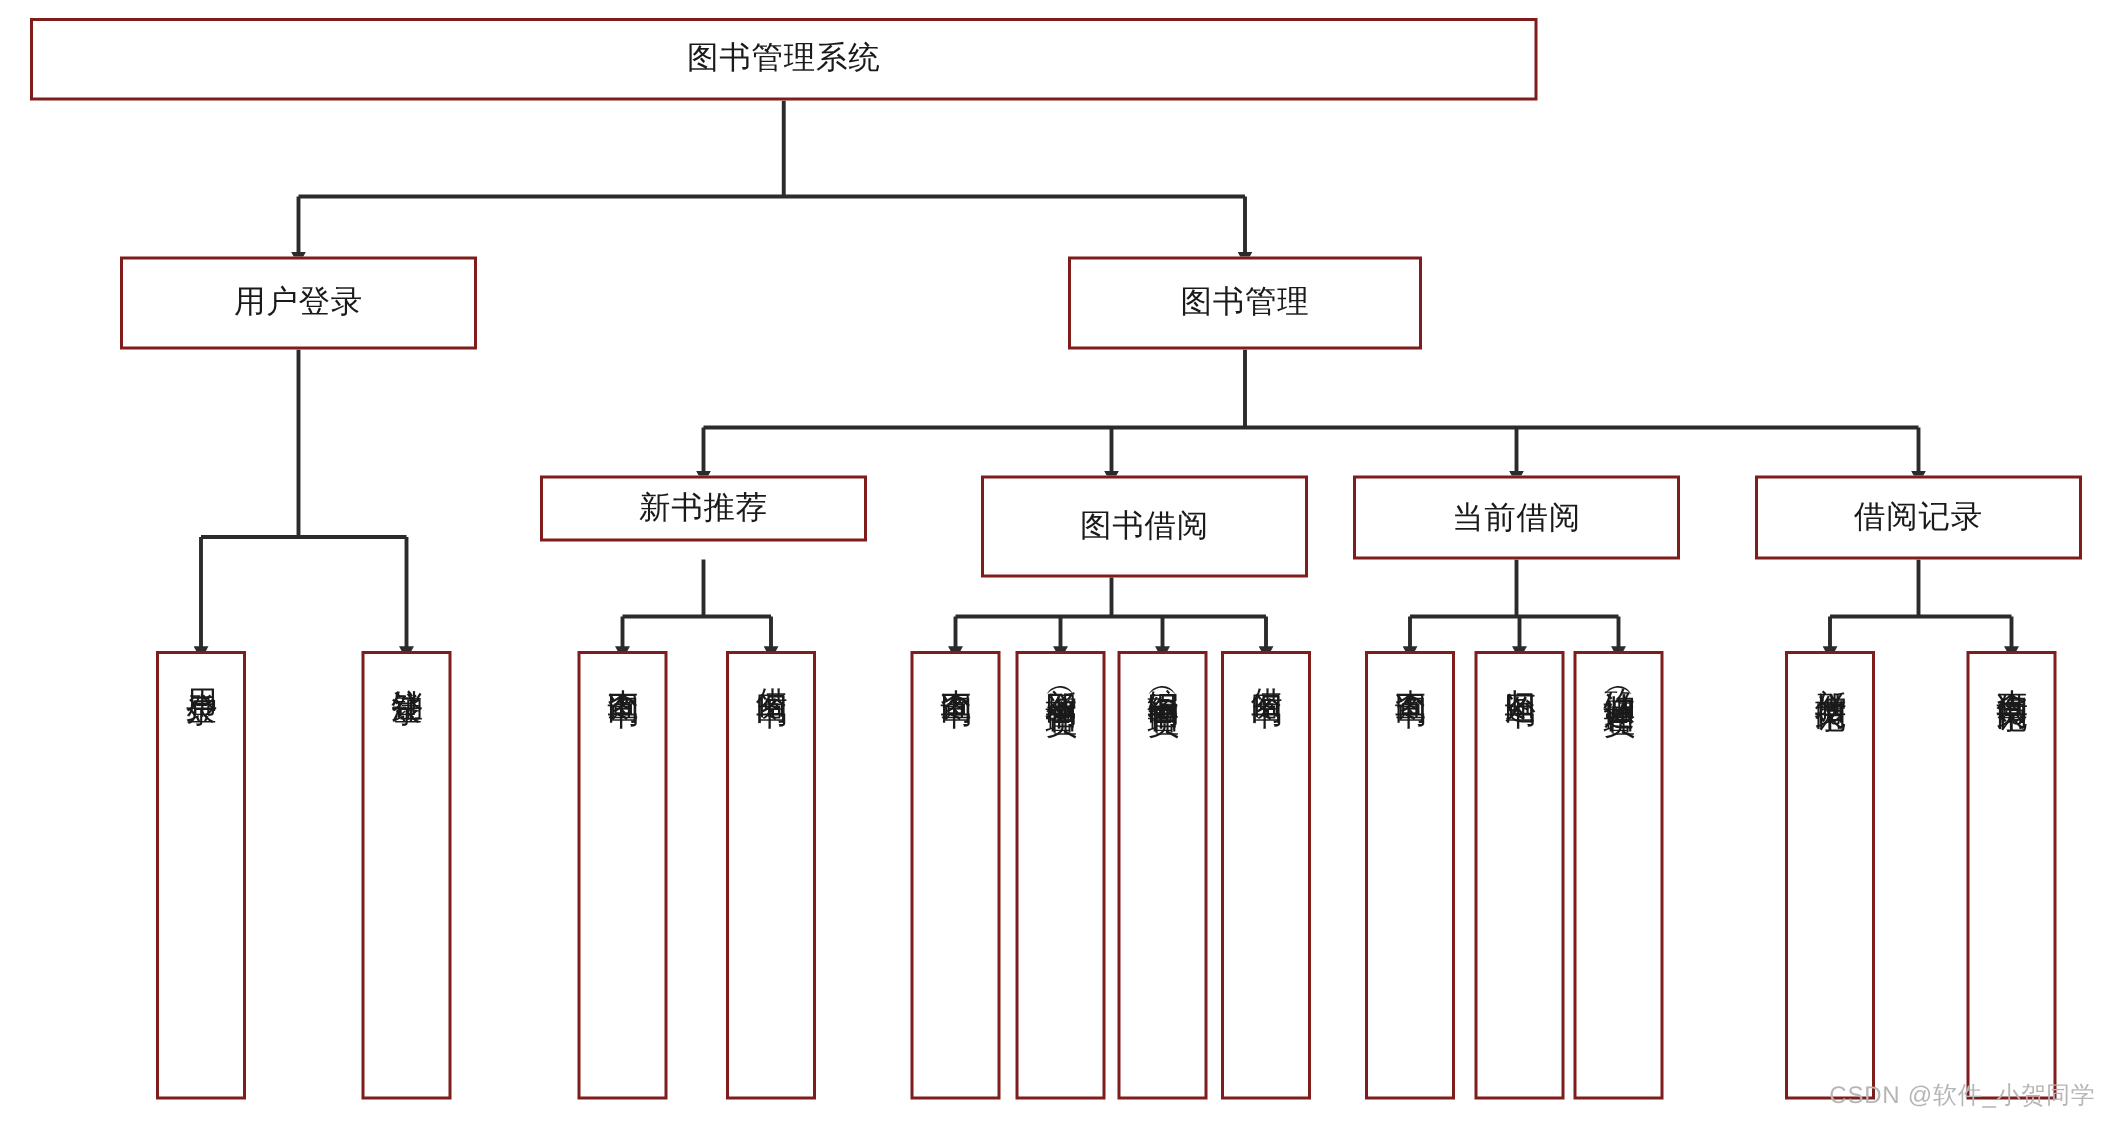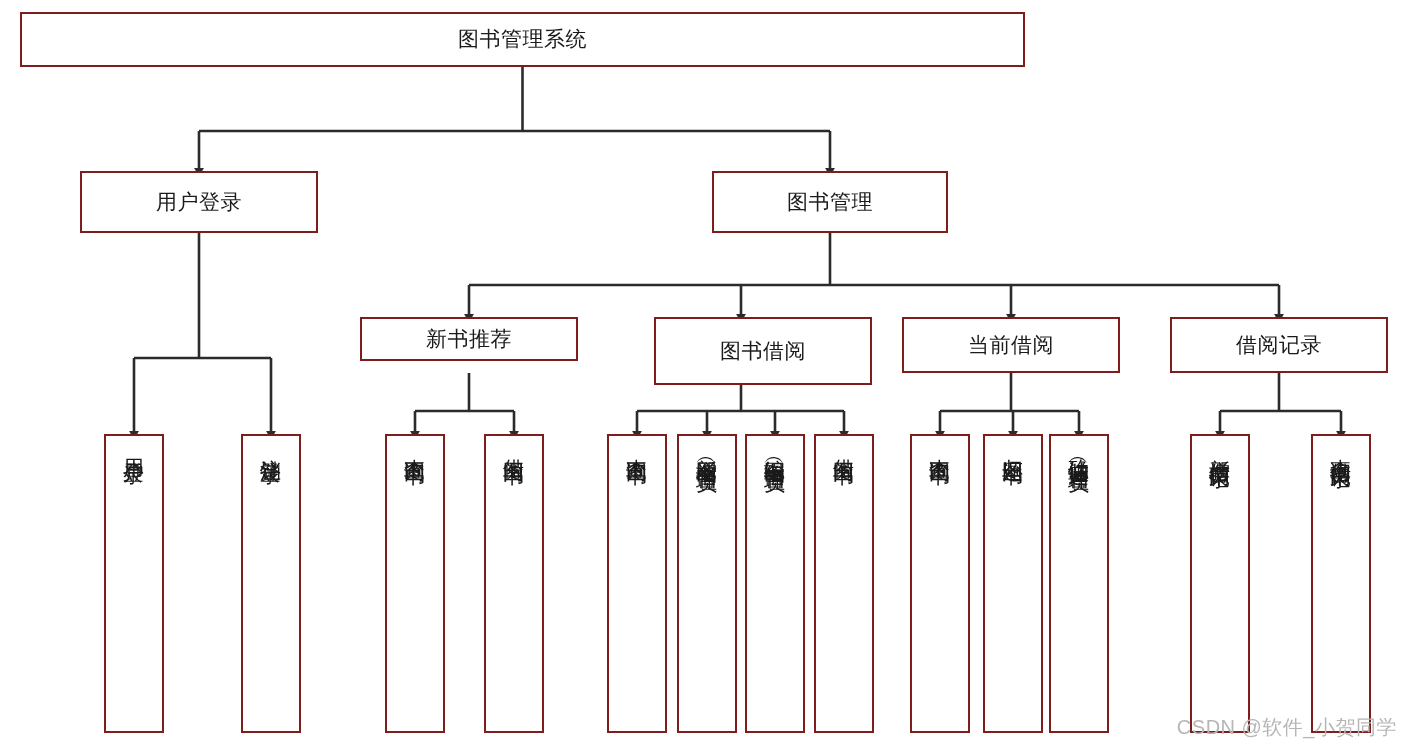--- a/index.html
+++ b/index.html
@@ -57,21 +57,21 @@
     text-orientation: upright;
     font-size: 21px;
     letter-spacing: 2px;
     line-height: 1.0;
     white-space: nowrap;
   }
   .watermark {
     position: absolute;
     right: 8px;
     bottom: 6px;
-    font-size: 20px;
+    font-size: 16px;
     color: #b6b6b6;
     white-space: nowrap;
     letter-spacing: 0.5px;
   }
 </style>
 </head>
 <body>
 
 <div id="diagram-root">
 

